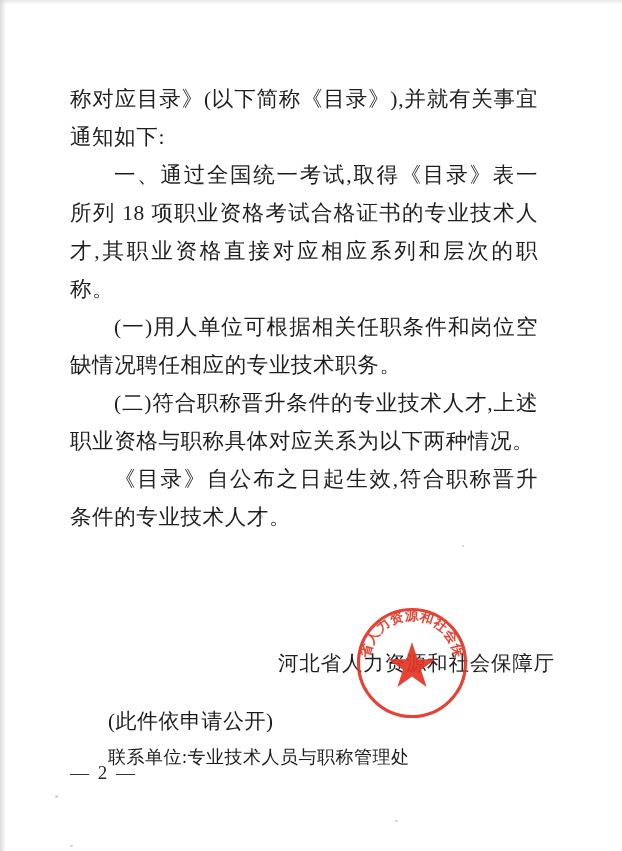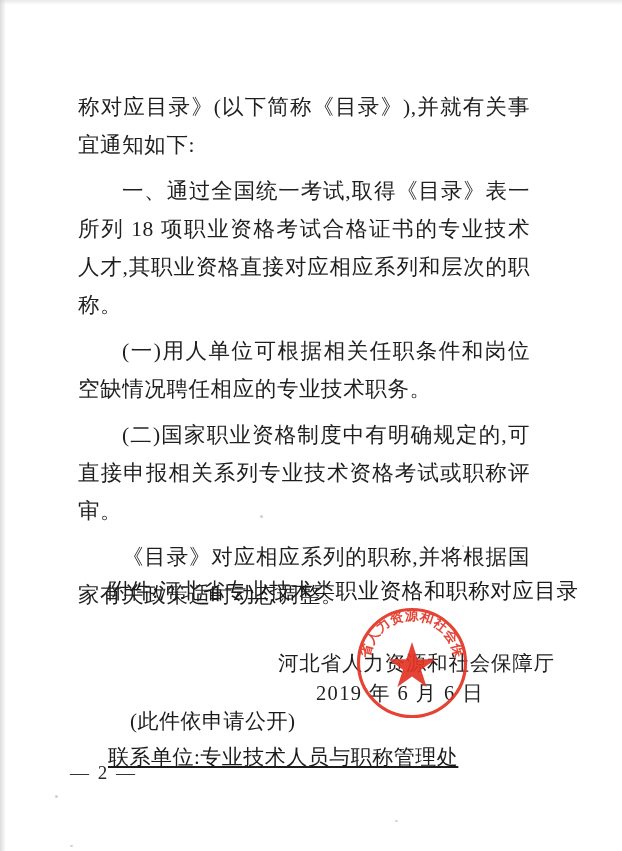--- a/index.html
+++ b/index.html
@@ -46,21 +46,21 @@
   }
 
   .body-block {
     position: absolute;
     left: 70px;
     top: 80px;
     width: 468px;
   }
 
   p.para {
-    margin: 8px;
+    margin: 0;
     font-size: 21.5px;
     line-height: 38px;
     letter-spacing: 0.6px;
     text-align: justify;
     text-justify: inter-character;
     text-align-last: left;
     word-break: break-all;
     color: #1f1f1f;
   }
   p.indent {
@@ -104,31 +104,29 @@
 
   
   .note-public {
     position: absolute;
     left: 108px;
     top: 705px;
     font-size: 21px;
     letter-spacing: 0.5px;
     line-height: 32px;
     white-space: nowrap;
-    margin-left: 22px;
   }
   .note-contact {
     position: absolute;
     left: 108px;
     top: 741px;
-    font-size: 21px;
+    font-size: 18px;
     letter-spacing: 0.5px;
     line-height: 32px;
     white-space: nowrap;
-    text-decoration: underline;
   }
 
   .page-number {
     position: absolute;
     left: 70px;
     top: 762px;
     font-size: 19px;
     letter-spacing: 2px;
     color: #2a2a2a;
     white-space: nowrap;
@@ -166,29 +164,27 @@
   <div class="scan-speck" style="left:55px; top:795px; width:3px; height:3px;"></div>
   <div class="scan-speck" style="left:395px; top:820px; width:3px; height:2px;"></div>
   <div class="scan-speck" style="left:70px; top:845px; width:3px; height:2px;"></div>
   <div class="scan-speck" style="left:260px; top:515px; width:3px; height:3px;"></div>
   <div class="scan-speck" style="left:462px; top:545px; width:2px; height:2px;"></div>
 
   <div class="body-block">
     <p class="para">称对应目录》(以下简称《目录》),并就有关事宜通知如下:</p>
     <p class="para indent">一、通过全国统一考试,取得《目录》表一所列 18 项职业资格考试合格证书的专业技术人才,其职业资格直接对应相应系列和层次的职称。</p>
     <p class="para indent">(一)用人单位可根据相关任职条件和岗位空缺情况聘任相应的专业技术职务。</p>
-    <p class="para indent">(二)国家职业资格制度中有明确规定的,可直接申报相关系列专业技术资格考试或职称评审。</p>
-    <p class="para indent">《目录》对应相应系列的职称,并将根据国家有关政策适时动态调整。</p>
+    <p class="para indent">(二)符合职称晋升条件的专业技术人才,上述职业资格与职称具体对应关系为以下两种情况。</p>
+    <p class="para indent">《目录》自公布之日起生效,符合职称晋升条件的专业技术人才。</p>
   </div>
 
-  <div class="attachment-line">附件:河北省专业技术类职业资格和职称对应目录</div>
 
   <div class="sign-block">
     <div class="sign-org">河北省人力资源和社会保障厅</div>
-    <div class="sign-date">2019 年 6 月 6 日</div>
   </div>
 
   <div class="seal">
     <svg viewBox="0 0 114 114" xmlns="http://www.w3.org/2000/svg">
       <defs>
         <path id="arcTop" d="M 14 57 A 43 43 0 0 1 100 57" fill="none"></path>
       </defs>
       <circle cx="57" cy="57" r="53.5" fill="none" stroke="#e23424" stroke-width="3.2"></circle>
       <text class="seal-text" fill="#e23424">
         <textPath href="#arcTop" startOffset="50%" text-anchor="middle">河北省人力资源和社会保障厅</textPath>

